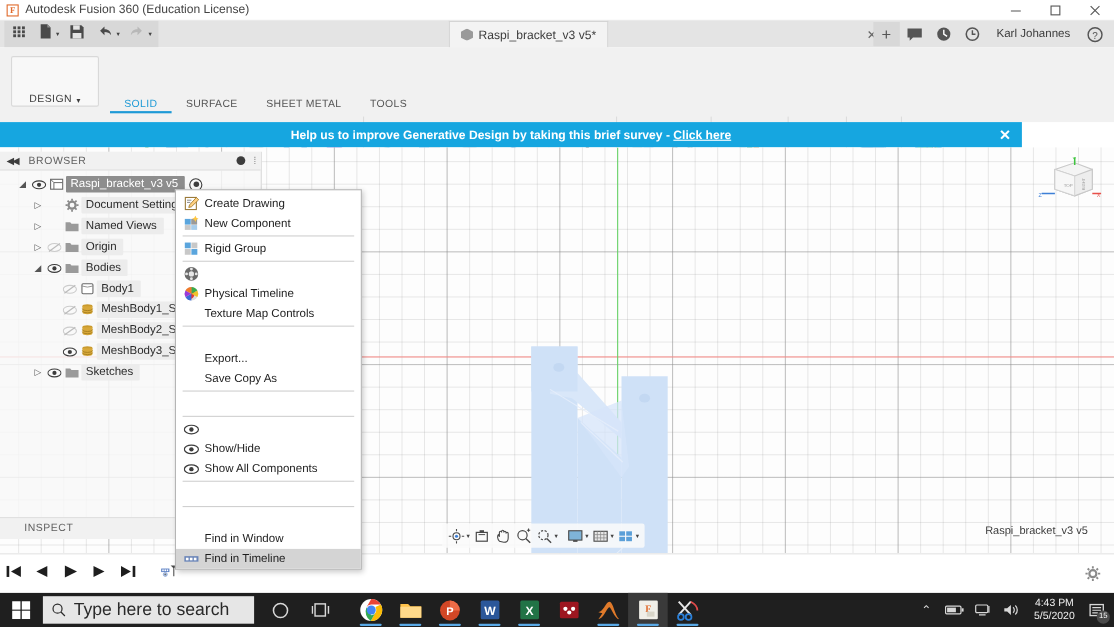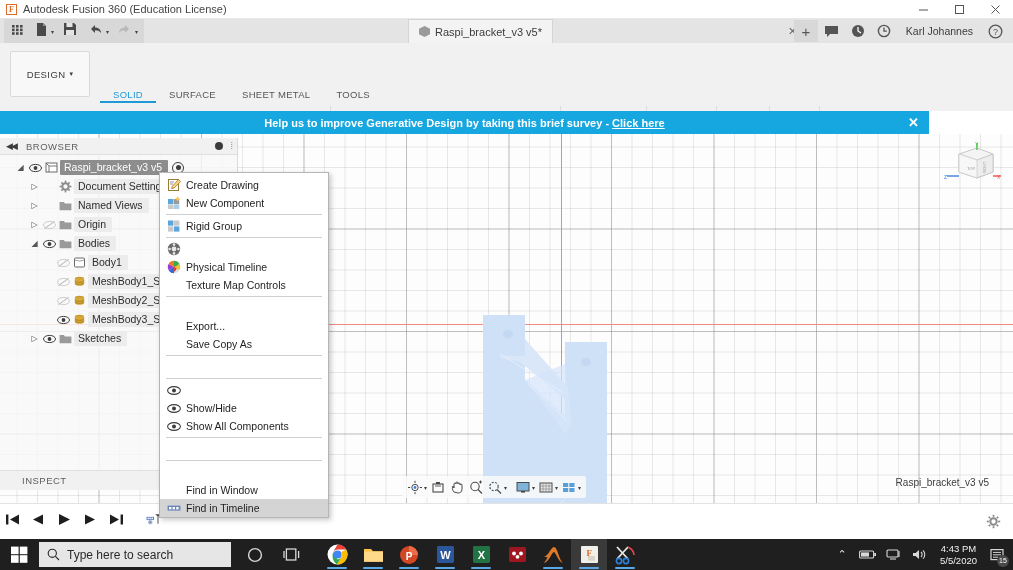--- a/index.html
+++ b/index.html
@@ -55,21 +55,21 @@
   .tr-user { font-size: 10.5px; color: #3c3c3c; padding: 0 8px; }
 
   
   .ribbon {
     position: absolute; top: 43px; left: 0; width: 1013px; height: 68px;
     background: #f1f1f1; border-bottom: none;
   }
   .design-box {
     position: absolute; left: 10px; top: 8px; width: 80px; height: 46px;
     border: 1px solid #d9d9d9; background: #f8f8f8; border-radius: 2px;
-    display: flex; align-items: center; justify-content: center;
+    display: flex; align-items: flex-end; justify-content: center;
     font-size: 9.5px; color: #3c3c3c; letter-spacing: .4px;
   }
   .tabrow { position: absolute; top: 46px; left: 100px; display: flex; }
   .rtab {
     font-size: 9.5px; color: #555; padding: 0 13px; height: 14px;
     letter-spacing: .3px;
   }
   .rtab.active { color: #1e9ad6; border-bottom: 2px solid #1e9ad6; padding-bottom: 2px; }
 
   .panels { position: absolute; top: 60px; left: 100px; display: flex; align-items: flex-start; }
@@ -197,21 +197,21 @@
   
   .taskbar {
     position: absolute; bottom: 0; left: 0; width: 1013px; height: 31px;
     background: #1f1f1f; display: flex; align-items: center;
   }
   .start-btn { width: 38px; height: 31px; display: flex; align-items: center; justify-content: center; }
   .search-box {
     width: 192px; height: 25px; background: #e6e6e6; display: flex; align-items: center;
     gap: 7px; padding: 0 8px; margin-left: 1px;
   }
-  .search-box span { font-size: 12px; color: #2a2a2a; text-align: center; }
+  .search-box span { font-size: 16px; color: #2a2a2a; text-align: center; }
   .tb-icon {
     width: 36px; height: 31px; display: flex; align-items: center; justify-content: center; position: relative;
   }
   .tb-icon.active { background: #3a3a3a; }
   .tb-icon .underline {
     position: absolute; bottom: 1px; left: 8px; width: 20px; height: 2px; background: #5aa9e6; border-radius: 1px;
   }
   .tray { position: absolute; right: 0; top: 0; height: 31px; display: flex; align-items: center; gap: 6px; padding-right: 6px; }
   .tray-icon { width: 20px; height: 31px; display: flex; align-items: center; justify-content: center; color: #dcdcdc; font-size: 11px; }
   .clock { color: #f0f0f0; font-size: 9.5px; line-height: 12px; text-align: center; padding: 0 4px; }

